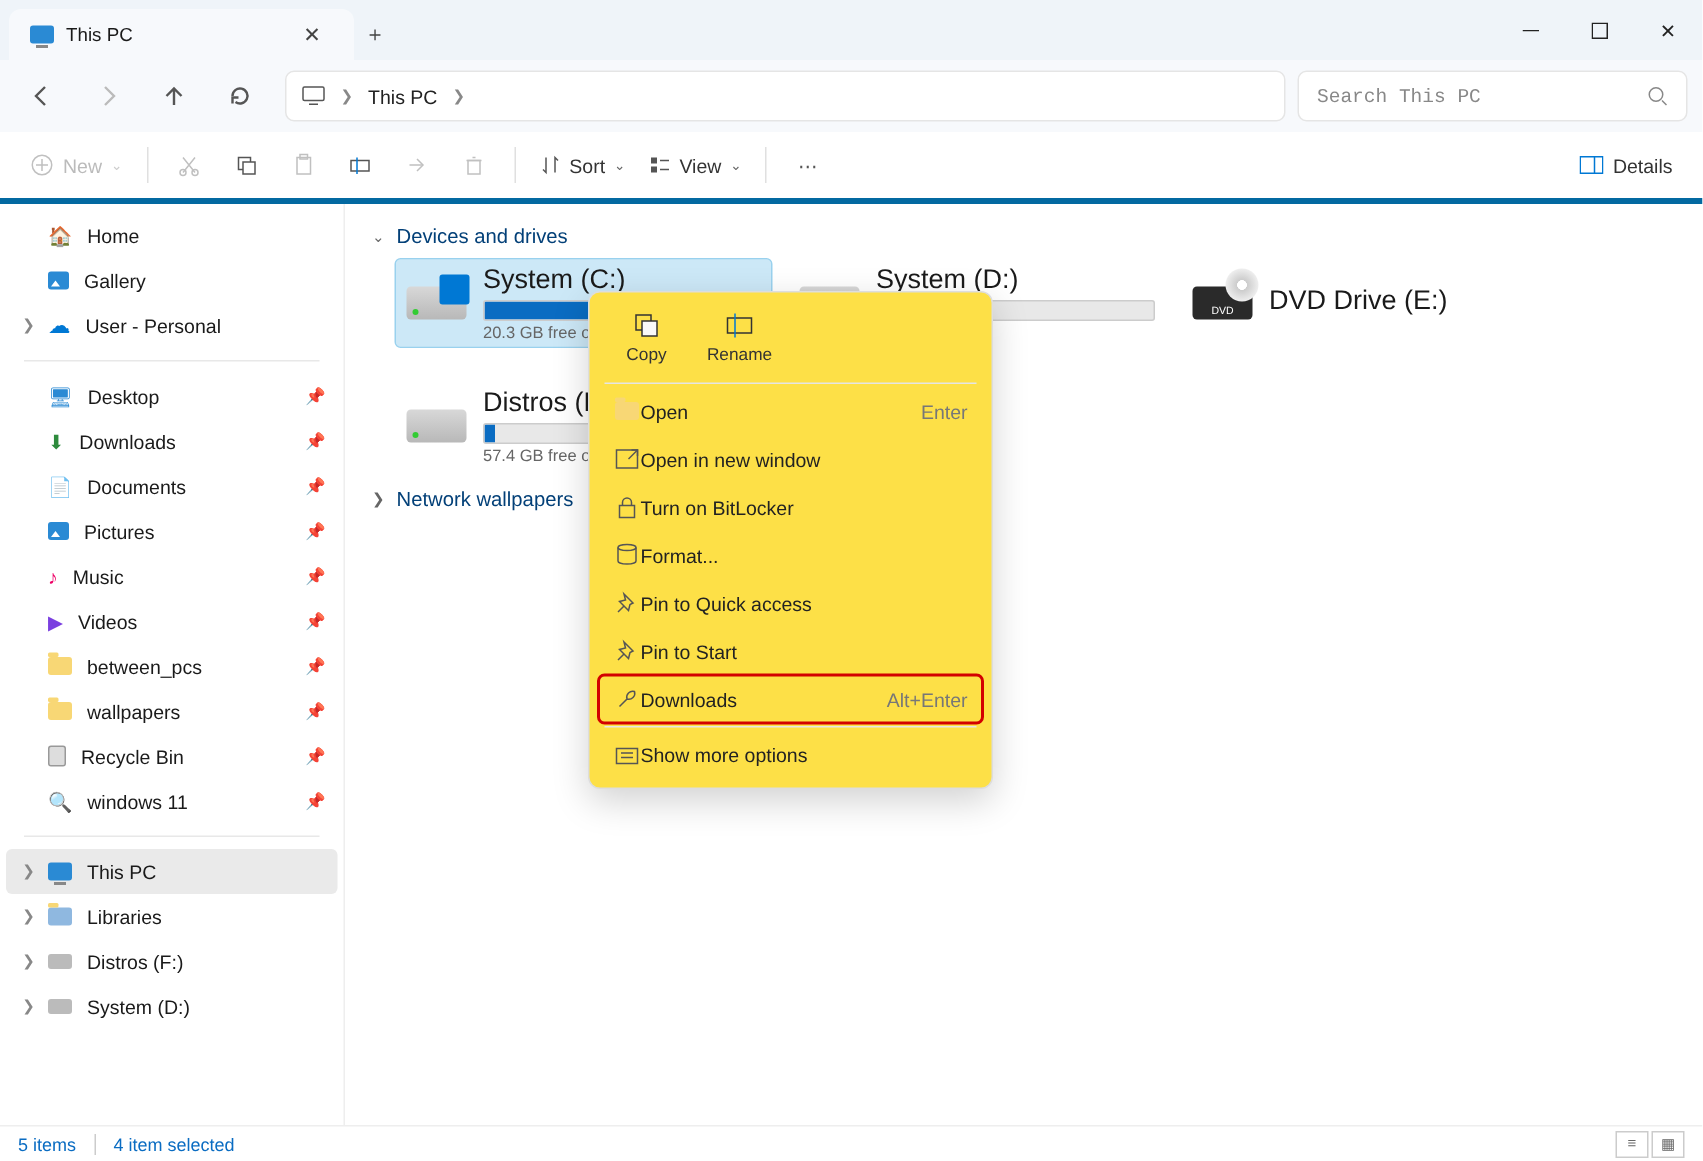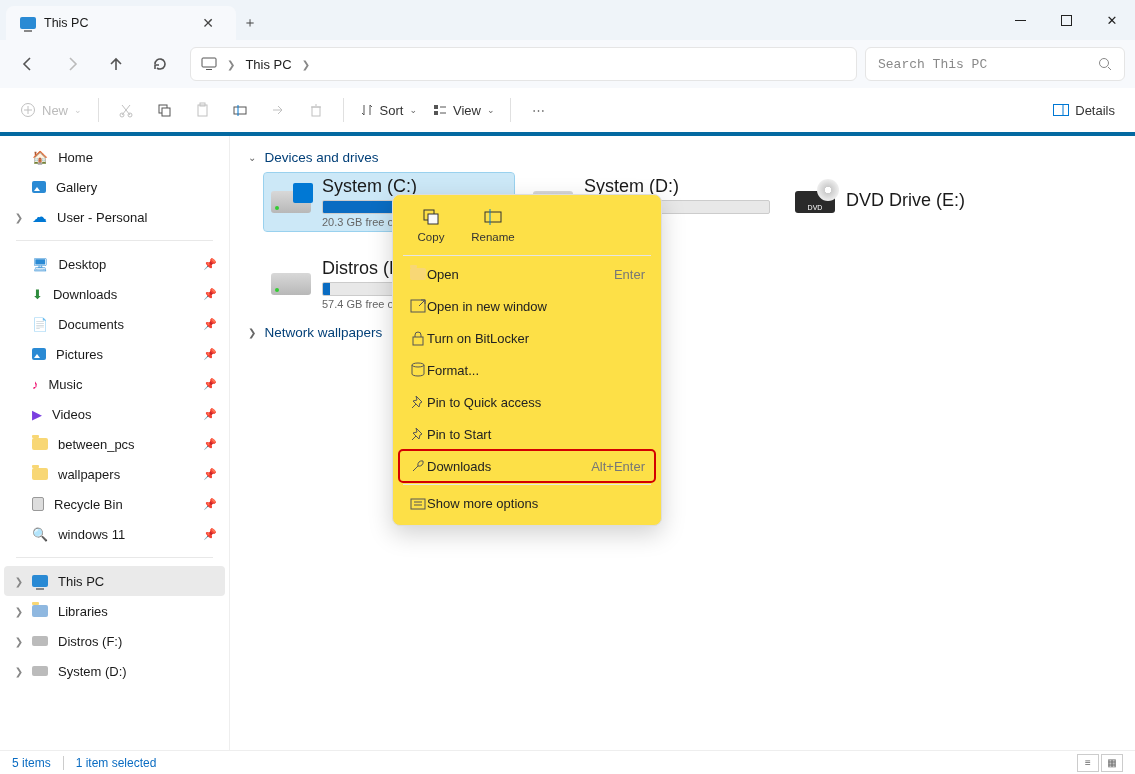--- a/index.html
+++ b/index.html
@@ -470,18 +470,18 @@
           </span>
           <span>Show more options</span>
         </div>
       </div>
   </div>
 </div>
 
 <div class="statusbar">
   <span>5 items</span>
   <span class="status-sep"></span>
-  <span>1 item selected</span>
+  <span>4 item selected</span>
   <div class="view-toggles">
     <div class="view-toggle">≡</div>
     <div class="view-toggle">▦</div>
   </div>
 </div>
 
 </body></html>

